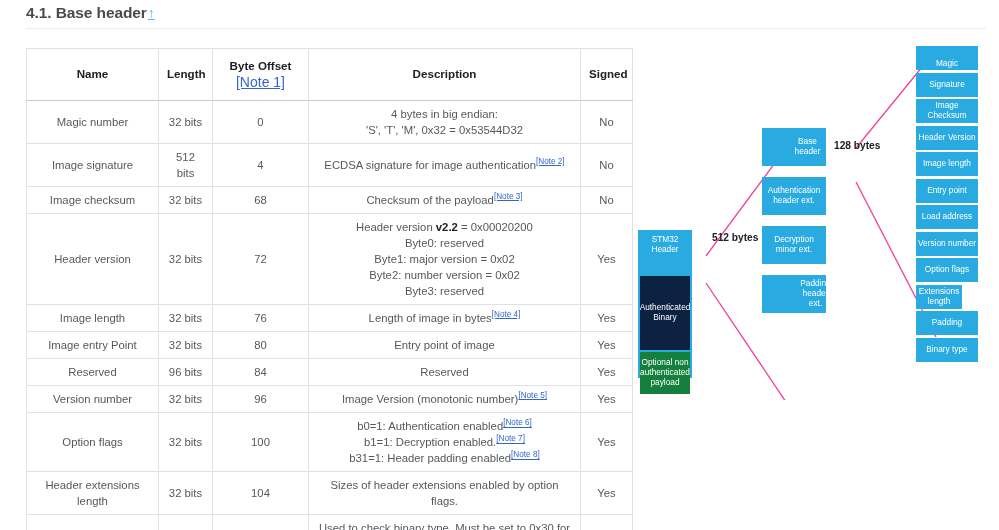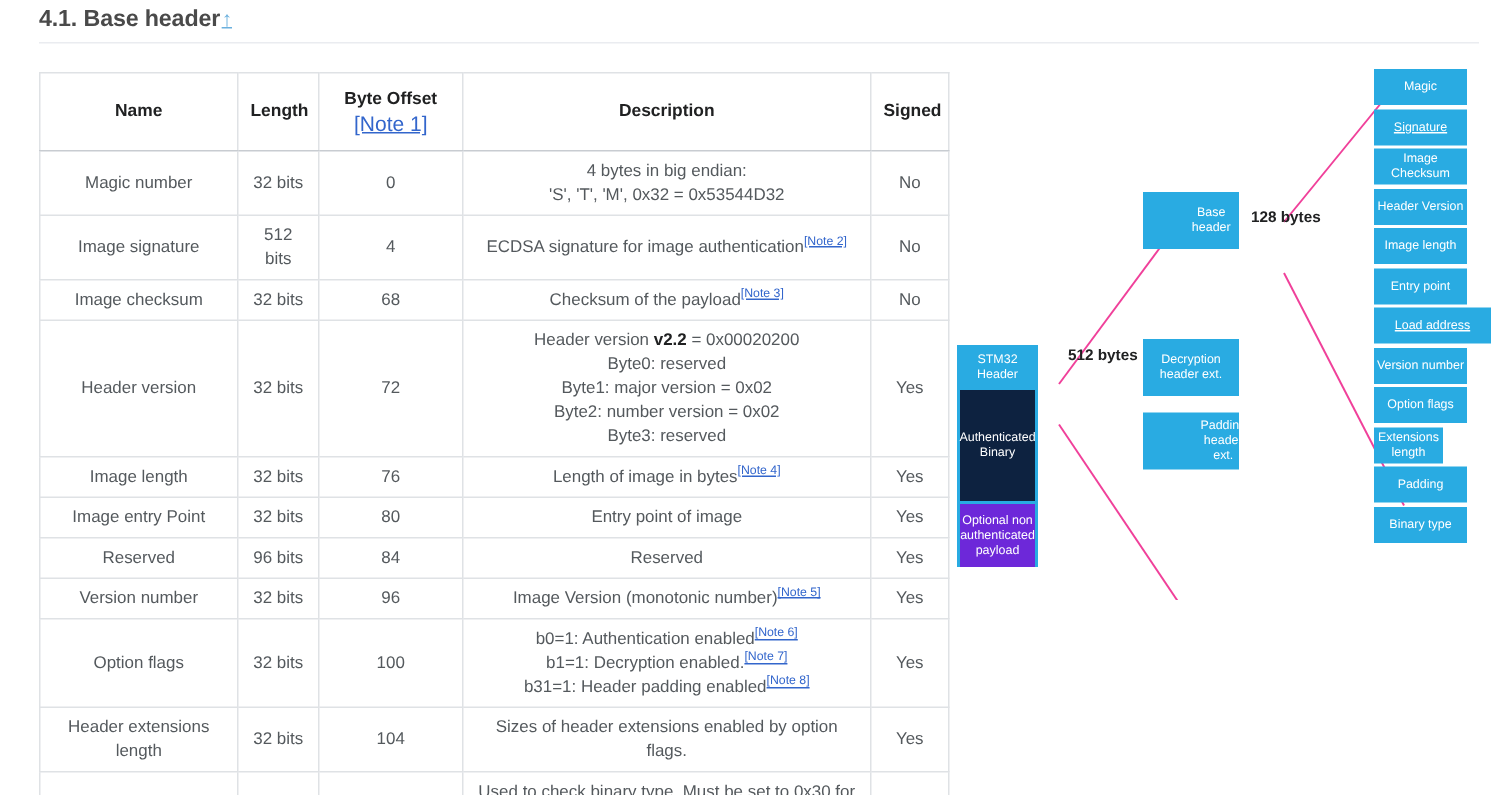--- a/index.html
+++ b/index.html
@@ -144,22 +144,22 @@
     color: #ffffff;
     font-size: 8.3px;
     line-height: 1.2;
     text-align: center;
     display: flex;
     align-items: center;
     justify-content: center;
     padding: 1px;
   }
   .seg-hdr  { height: 26px; background: #29abe2; }
-  .seg-auth { height: 74px; background: #0d2240; margin-top: 2px; }
-  .seg-opt  { height: 42px; background: #6d28d9; margin-top: 2px; }
+  .seg-auth { height: 74px; background: #0d2240; margin-top: 18px; }
+  .seg-opt  { height: 42px; background: #15803d; margin-top: 2px; }
 
   .dlabel {
     position: absolute;
     font-size: 10.2px;
     color: #202122;
     font-weight: bold;
     white-space: nowrap;
   }
 </style>
 </head>
@@ -334,47 +334,50 @@
         <span>Optional non authenticated payload</span>
       </div>
     </div>
 
     <div class="dlabel" style="left:78px; top:192px;">512 bytes</div>
     <div class="dlabel" style="left:200px; top:100px;">128 bytes</div>
 
     <div class="dbox" style="left:128px; top:88px;  width:64px; height:38px;padding-left:28px;">
       <span>Base header</span>
     </div>
+    <div class="dbox" style="left:128px; top:137px; width:64px; height:38px;">
+      <span>Authentication header ext.</span>
+    </div>
     <div class="dbox" style="left:128px; top:186px; width:64px; height:38px;">
-      <span>Decryption header ext.</span>
+      <span>Decryption minor ext.</span>
     </div>
     <div class="dbox" style="left:128px; top:235px; width:64px; height:38px;padding-left:44px;">
       <span>Padding header ext.</span>
     </div>
 
     <div id="fieldcol">
-        <div class="dbox" style="left: 282px; top: 6px; width: 62px; height: 24px;">
+        <div class="dbox" style="left: 282px; top: 6px; width: 62px; height: 24px; align-items: flex-end;">
           <span>Magic</span>
         </div>
-        <div class="dbox" style="left: 282px; top: 32.5px; width: 62px; height: 24px; text-decoration: underline;">
+        <div class="dbox" style="left: 282px; top: 32.5px; width: 62px; height: 24px;">
           <span>Signature</span>
         </div>
         <div class="dbox" style="left: 282px; top: 59px; width: 62px; height: 24px;">
           <span>Image Checksum</span>
         </div>
         <div class="dbox" style="left: 282px; top: 85.5px; width: 62px; height: 24px;">
           <span>Header Version</span>
         </div>
         <div class="dbox" style="left: 282px; top: 112px; width: 62px; height: 24px;">
           <span>Image length</span>
         </div>
         <div class="dbox" style="left: 282px; top: 138.5px; width: 62px; height: 24px; text-align: right;">
           <span>Entry point</span>
         </div>
-        <div class="dbox" style="left: 282px; top: 165px; width: 78px; height: 24px; text-decoration: underline;">
+        <div class="dbox" style="left: 282px; top: 165px; width: 62px; height: 24px;">
           <span>Load address</span>
         </div>
         <div class="dbox" style="left: 282px; top: 191.5px; width: 62px; height: 24px;">
           <span>Version number</span>
         </div>
         <div class="dbox" style="left: 282px; top: 218px; width: 62px; height: 24px;">
           <span>Option flags</span>
         </div>
         <div class="dbox" style="left: 282px; top: 244.5px; width: 46px; height: 24px;">
           <span>Extensions length</span>

